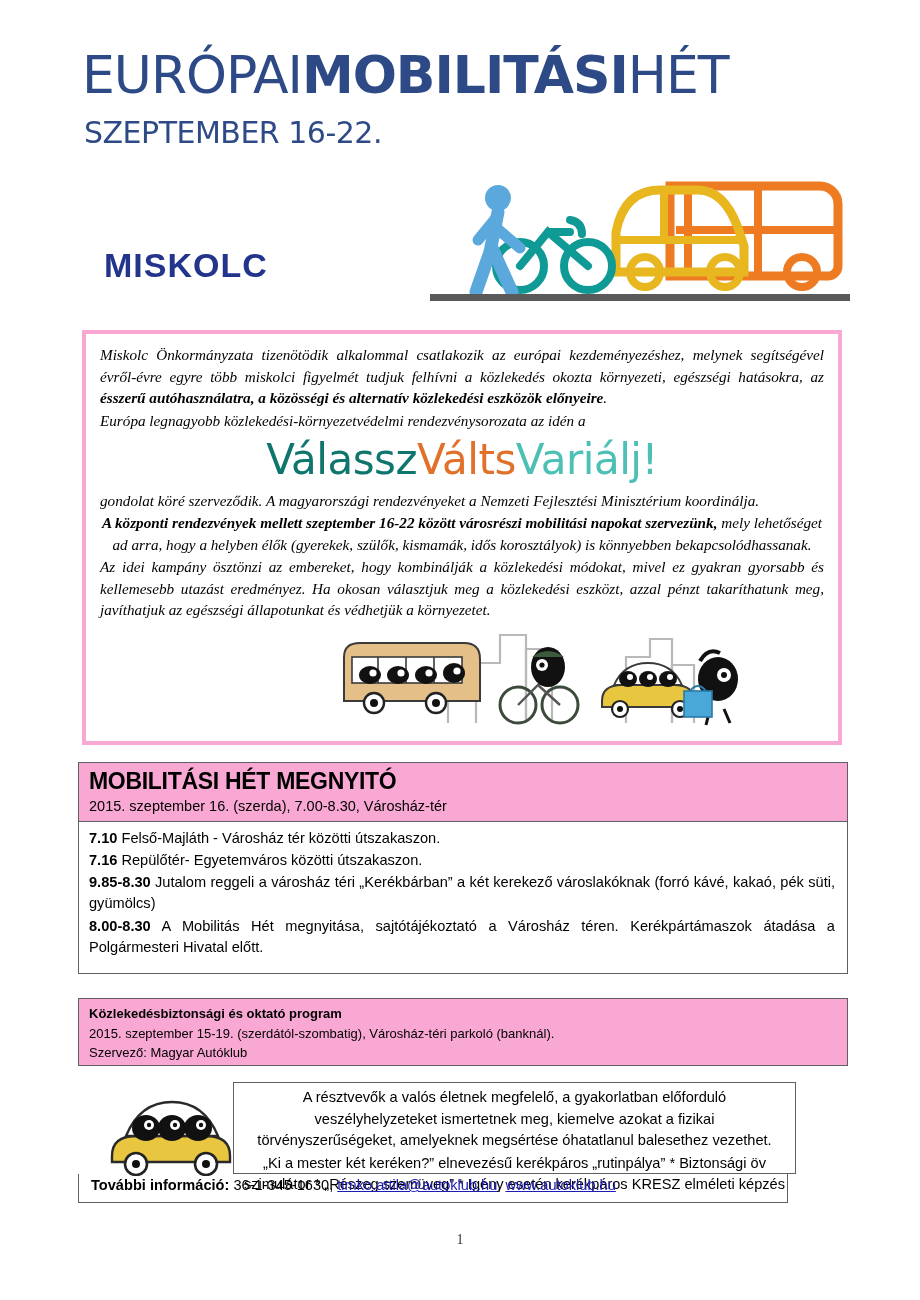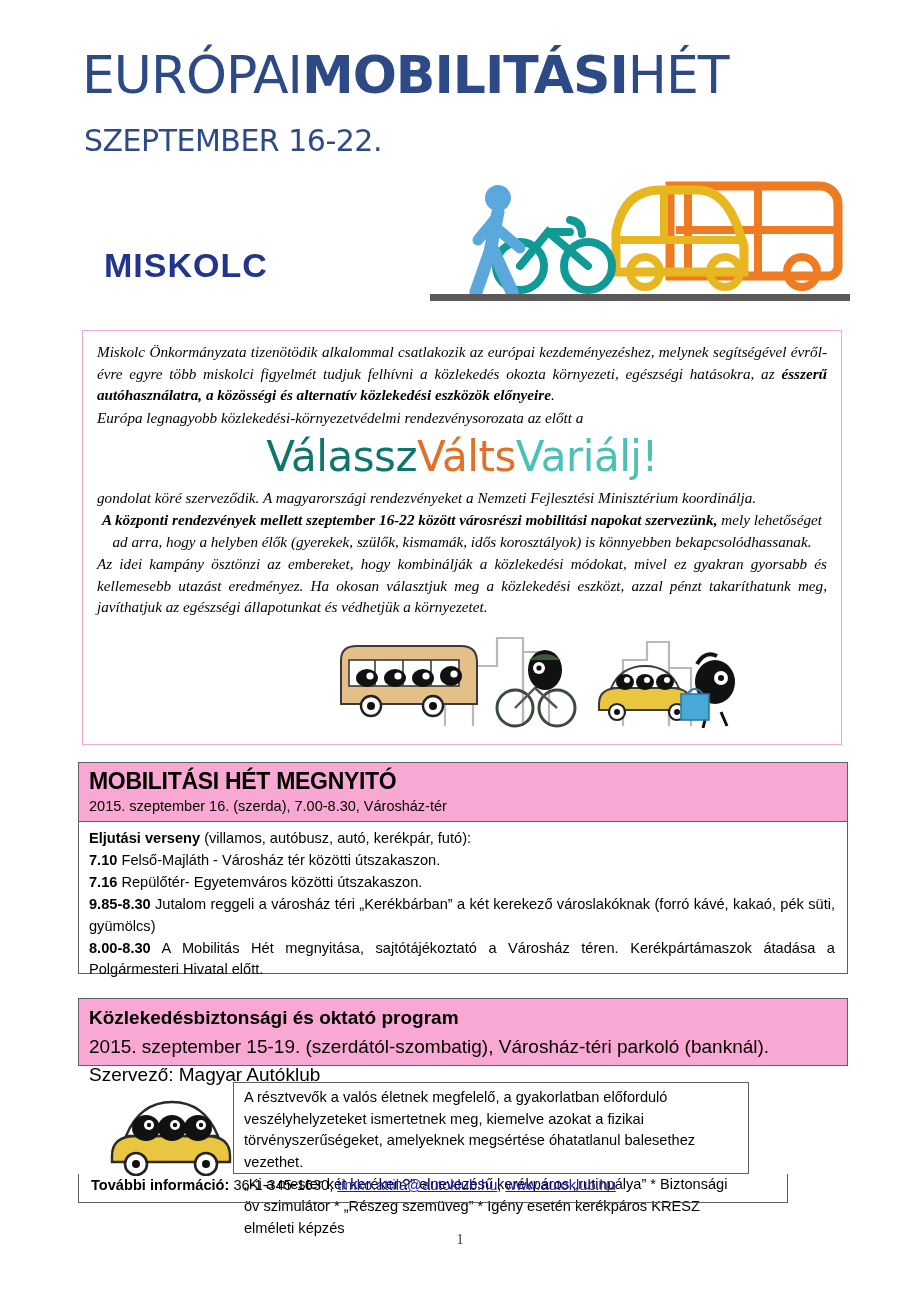--- a/index.html
+++ b/index.html
@@ -23,38 +23,38 @@
     line-height:1.05;
     white-space:nowrap;
   }
   .emw-title .light{font-weight:400;}
   .emw-title .bold{font-weight:700;}
   .emw-sub{
     font-family:"DejaVu Sans", sans-serif;
     font-size:30px;
     color:#2e4a86;
     padding-left:84px;
-    margin-top:20px;
+    margin-top:12px;
     letter-spacing:-0.5px;
   }
   .miskolc{
     position:absolute;
     left:104px;top:246px;
     font-family:"Liberation Sans", sans-serif;
     font-weight:700;
     font-size:34px;
     color:#22348c;
     letter-spacing:1px;
   }
   .emw-graphic{position:absolute;left:420px;top:174px;width:440px;height:130px;}
 
   
   .textbox{
     position:absolute;left:82px;top:330px;width:760px;height:415px;
-    border:1px solid #f9a8d4;
+    border:4px solid #f9a8d4;
     box-sizing:border-box;
     padding:10px 14px 0 14px;
   }
   .textbox p{
     margin:0 0 1px 0;
     font-family:"Liberation Serif", serif;
     font-style:italic;
     font-size:15.2px;
     line-height:1.42;
     text-align:justify;
@@ -106,31 +106,32 @@
   .white-box p{
     margin:0 0 1px 0;
     font-family:"Liberation Sans", sans-serif;
     font-size:14.6px;line-height:1.45;
     text-align:justify;
   }
   .white-box b{font-weight:700;}
 
   
   .blue-box.b2{top:998px;height:68px;padding-top:5px;}
-  .b2 .l{font-family:"Liberation Sans", sans-serif;font-size:19px;line-height:1.5;}
+  .b2 .l{font-family:"Liberation Sans", sans-serif;font-size:13px;line-height:1.5;}
   .b2 .l.bold{font-weight:700;}
 
   
   .bottom{position:absolute;left:78px;top:1082px;width:770px;height:130px;}
   .bottom-car{position:absolute;left:18px;top:4px;width:150px;height:90px;}
   .bottom-boxed{
-    position:absolute;left:155px;top:0;width:516px;height:92px;
+    position:absolute;left:155px;top:0;width:563px;height:92px;
     border:1px solid #5f5f5f;
     box-sizing:border-box;
     padding:4px 10px 0 10px;
+    text-align:center;
   }
   .bottom-rest{
     position:absolute;left:0;top:92px;width:710px;
     border:1px solid #5f5f5f;border-top:none;
     box-sizing:border-box;
     padding:1px 10px 4px 12px;
     background:transparent;
   }
   .bottom p{
     margin:0 0 1px 0;
@@ -181,21 +182,21 @@
         <path d="M72 74 L92 118" stroke="#5ba8dd" stroke-width="13" fill="none" stroke-linecap="round"></path>
         <path d="M76 44 L58 66" stroke="#5ba8dd" stroke-width="11" fill="none" stroke-linecap="round"></path>
 
         <rect x="10" y="120" width="420" height="7" fill="#5a5a5a"></rect>
       </svg>
     </div>
   </div>
 
   <div class="textbox">
     <p><span>Miskolc Önkormányzata tizenötödik alkalommal csatlakozik az európai kezdeményezéshez, melynek segítségével évről-évre egyre több miskolci figyelmét tudjuk felhívni a közlekedés okozta környezeti, egészségi hatásokra, az </span><b>ésszerű autóhasználatra, a közösségi és alternatív közlekedési eszközök előnyeire</b><span>.</span></p>
-    <p>Európa legnagyobb közlekedési-környezetvédelmi rendezvénysorozata az előtt a</p>
+    <p>Európa legnagyobb közlekedési-környezetvédelmi rendezvénysorozata az idén a</p>
 
     <div class="slogan"><span class="s1">Válassz</span><span class="s2">Válts</span><span class="s3">Variálj!</span></div>
 
     <p>gondolat köré szerveződik. A magyarországi rendezvényeket a Nemzeti Fejlesztési Minisztérium koordinálja.</p>
     <p class="center"><b>A központi rendezvények mellett szeptember 16-22 között városrészi mobilitási napokat szervezünk,</b><span> mely lehetőséget ad arra, hogy a helyben élők (gyerekek, szülők, kismamák, idős korosztályok) is könnyebben bekapcsolódhassanak.</span></p>
     <p>Az idei kampány ösztönzi az embereket, hogy kombinálják a közlekedési módokat, mivel ez gyakran gyorsabb és kellemesebb utazást eredményez. Ha okosan választjuk meg a közlekedési eszközt, azzal pénzt takaríthatunk meg, javíthatjuk az egészségi állapotunkat és védhetjük a környezetet.</p>
 
     <div class="illus">
       <svg viewBox="0 0 440 110" width="440" height="110" xmlns="http://www.w3.org/2000/svg">
 
@@ -275,21 +276,20 @@
       </svg>
     </div>
   </div>
 
   <div class="blue-box b1">
     <div class="sec-title">MOBILITÁSI HÉT MEGNYITÓ</div>
     <div class="sec-sub">2015. szeptember 16. (szerda), 7.00-8.30, Városház-tér</div>
   </div>
 
   <div class="white-box">
-    <p><b>Eljutási verseny</b><span> (villamos, autóbusz, autó, kerékpár, futó):</span></p>
     <p><b>7.10</b><span> Felső-Majláth - Városház tér közötti útszakaszon.</span></p>
     <p><b>7.16</b><span> Repülőtér- Egyetemváros közötti útszakaszon.</span></p>
     <p><b>9.85-8.30</b><span>   Jutalom reggeli a városház téri „Kerékbárban” a két kerekező városlakóknak (forró kávé, kakaó, pék süti, gyümölcs)</span></p>
     <p><b>8.00-8.30</b><span>     A Mobilitás Hét megnyitása, sajtótájékoztató a Városház téren.   Kerékpártámaszok átadása a Polgármesteri Hivatal előtt.</span></p>
   </div>
 
   <div class="blue-box b2">
     <div class="l bold">Közlekedésbiztonsági és oktató program</div>
     <div class="l">2015. szeptember 15-19.  (szerdától-szombatig), Városház-téri parkoló (banknál).</div>
     <div class="l">Szervező: Magyar Autóklub</div>

